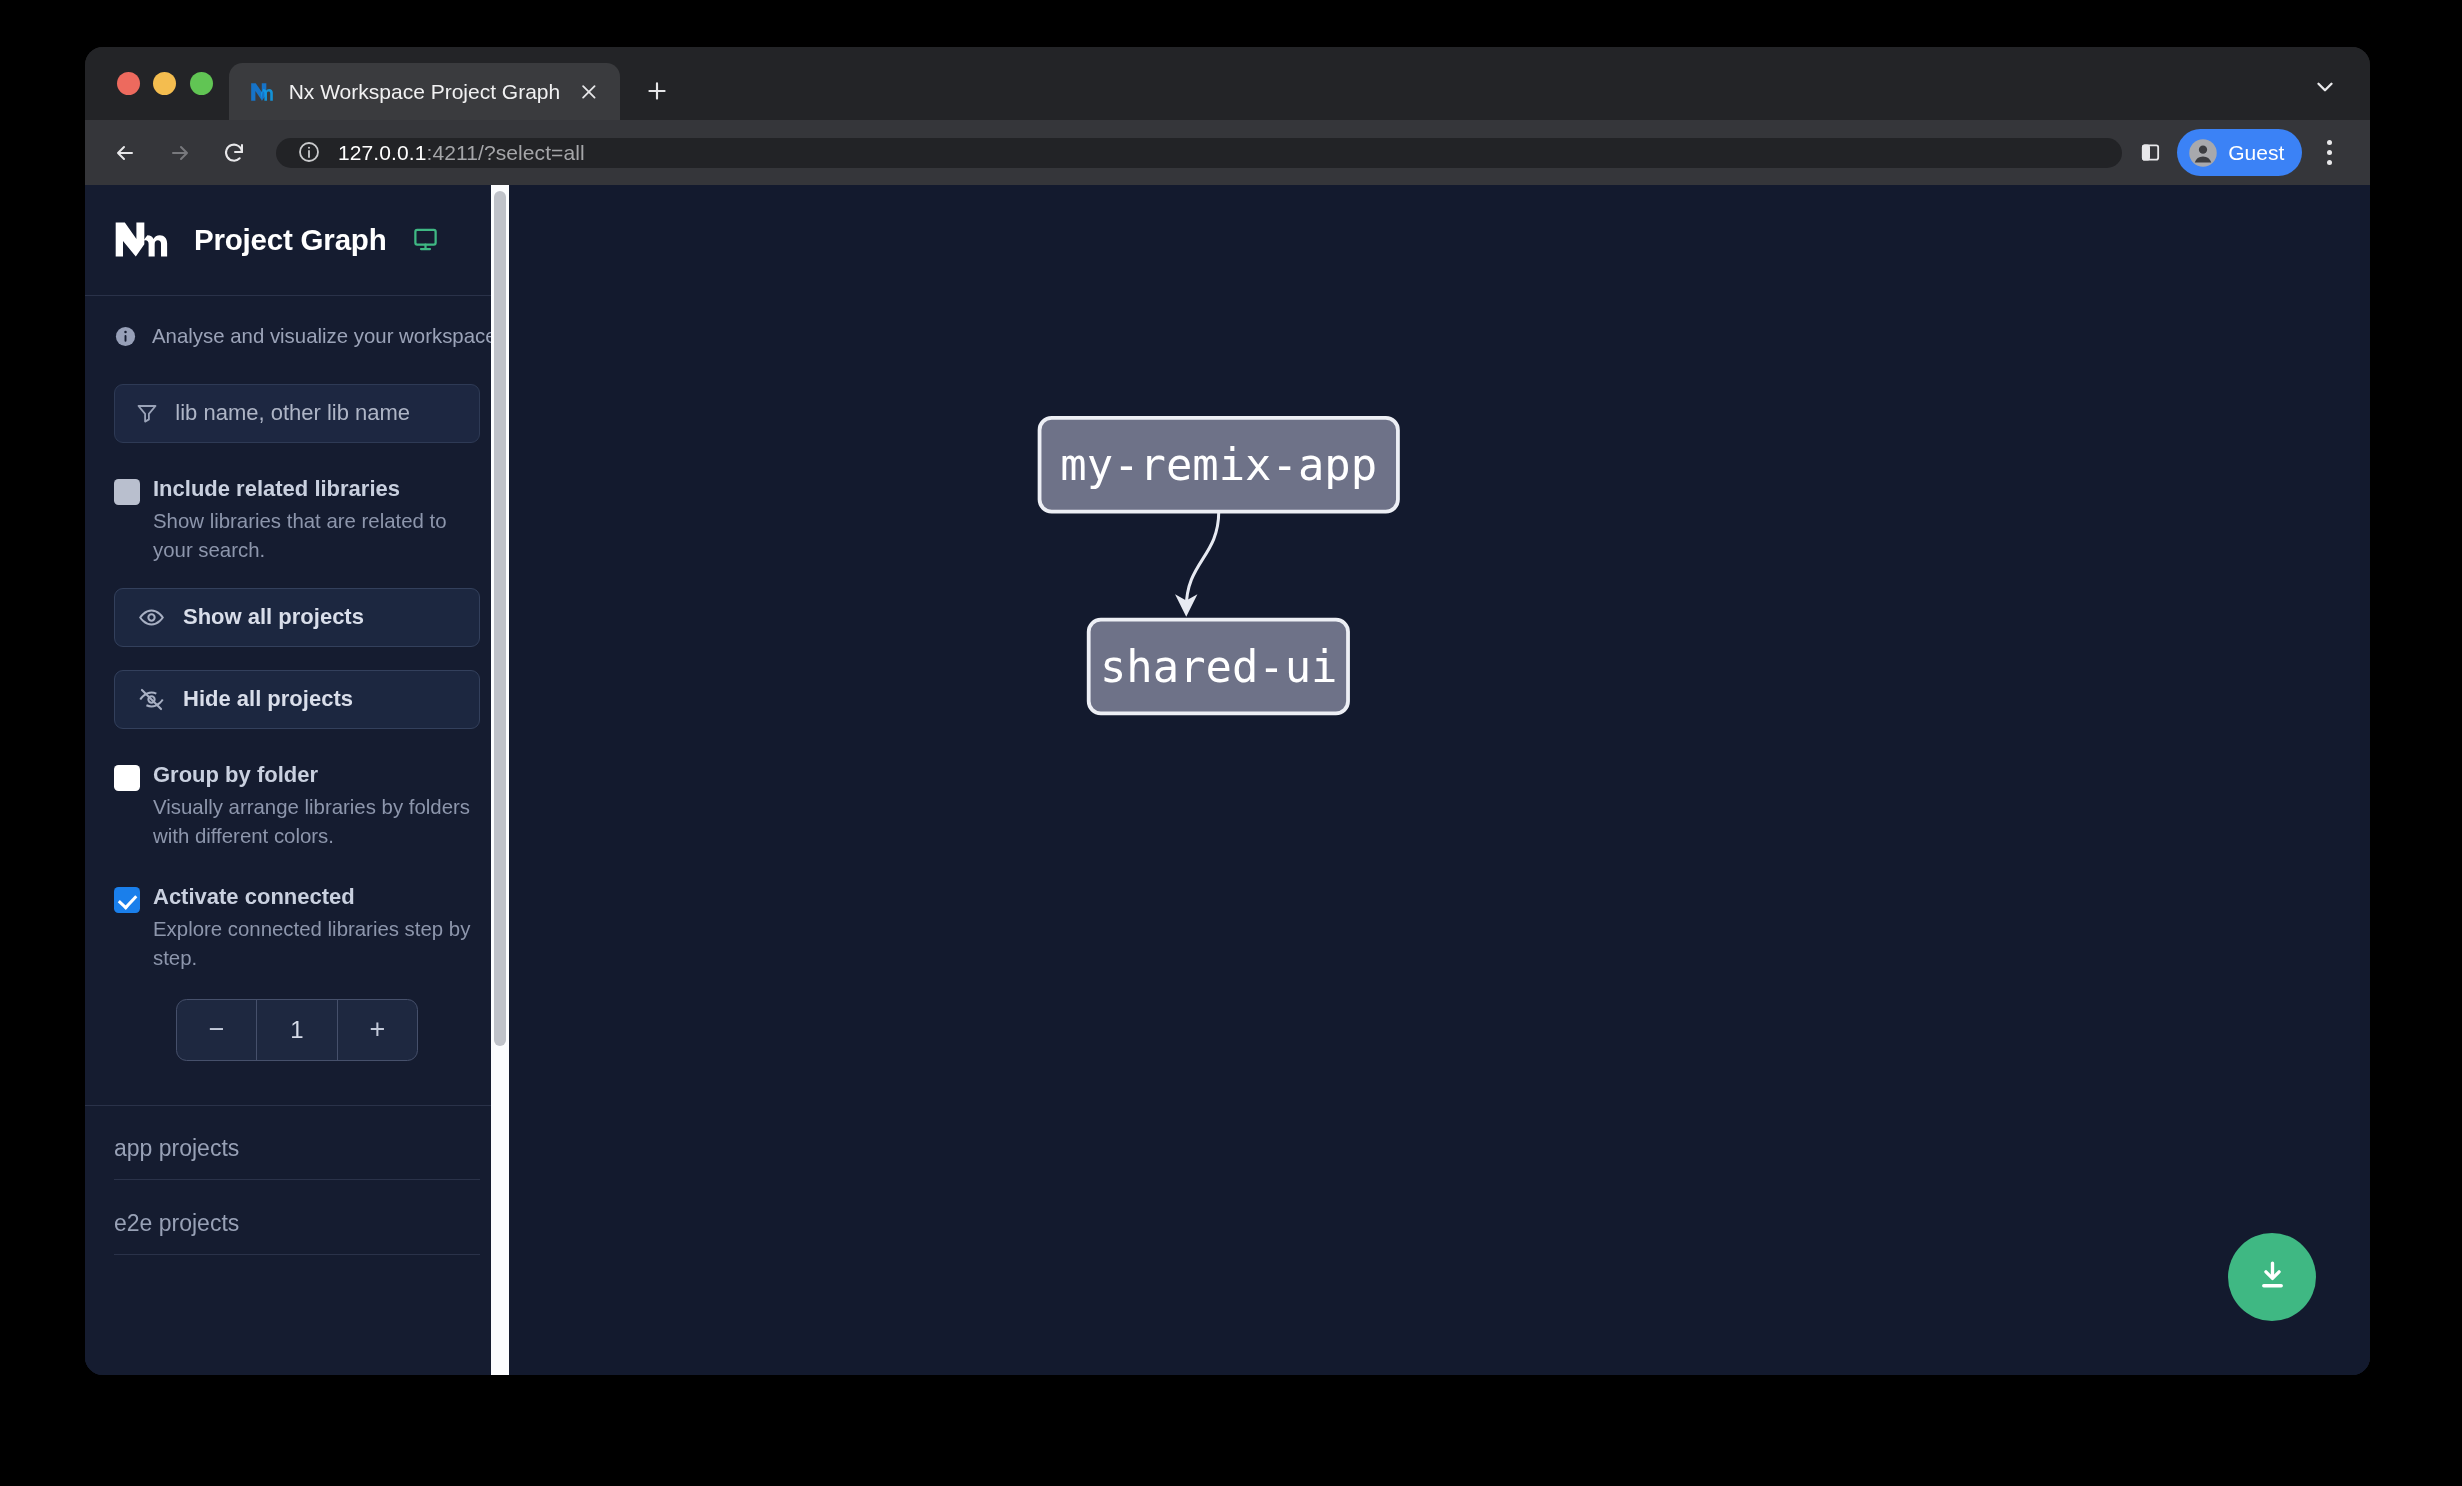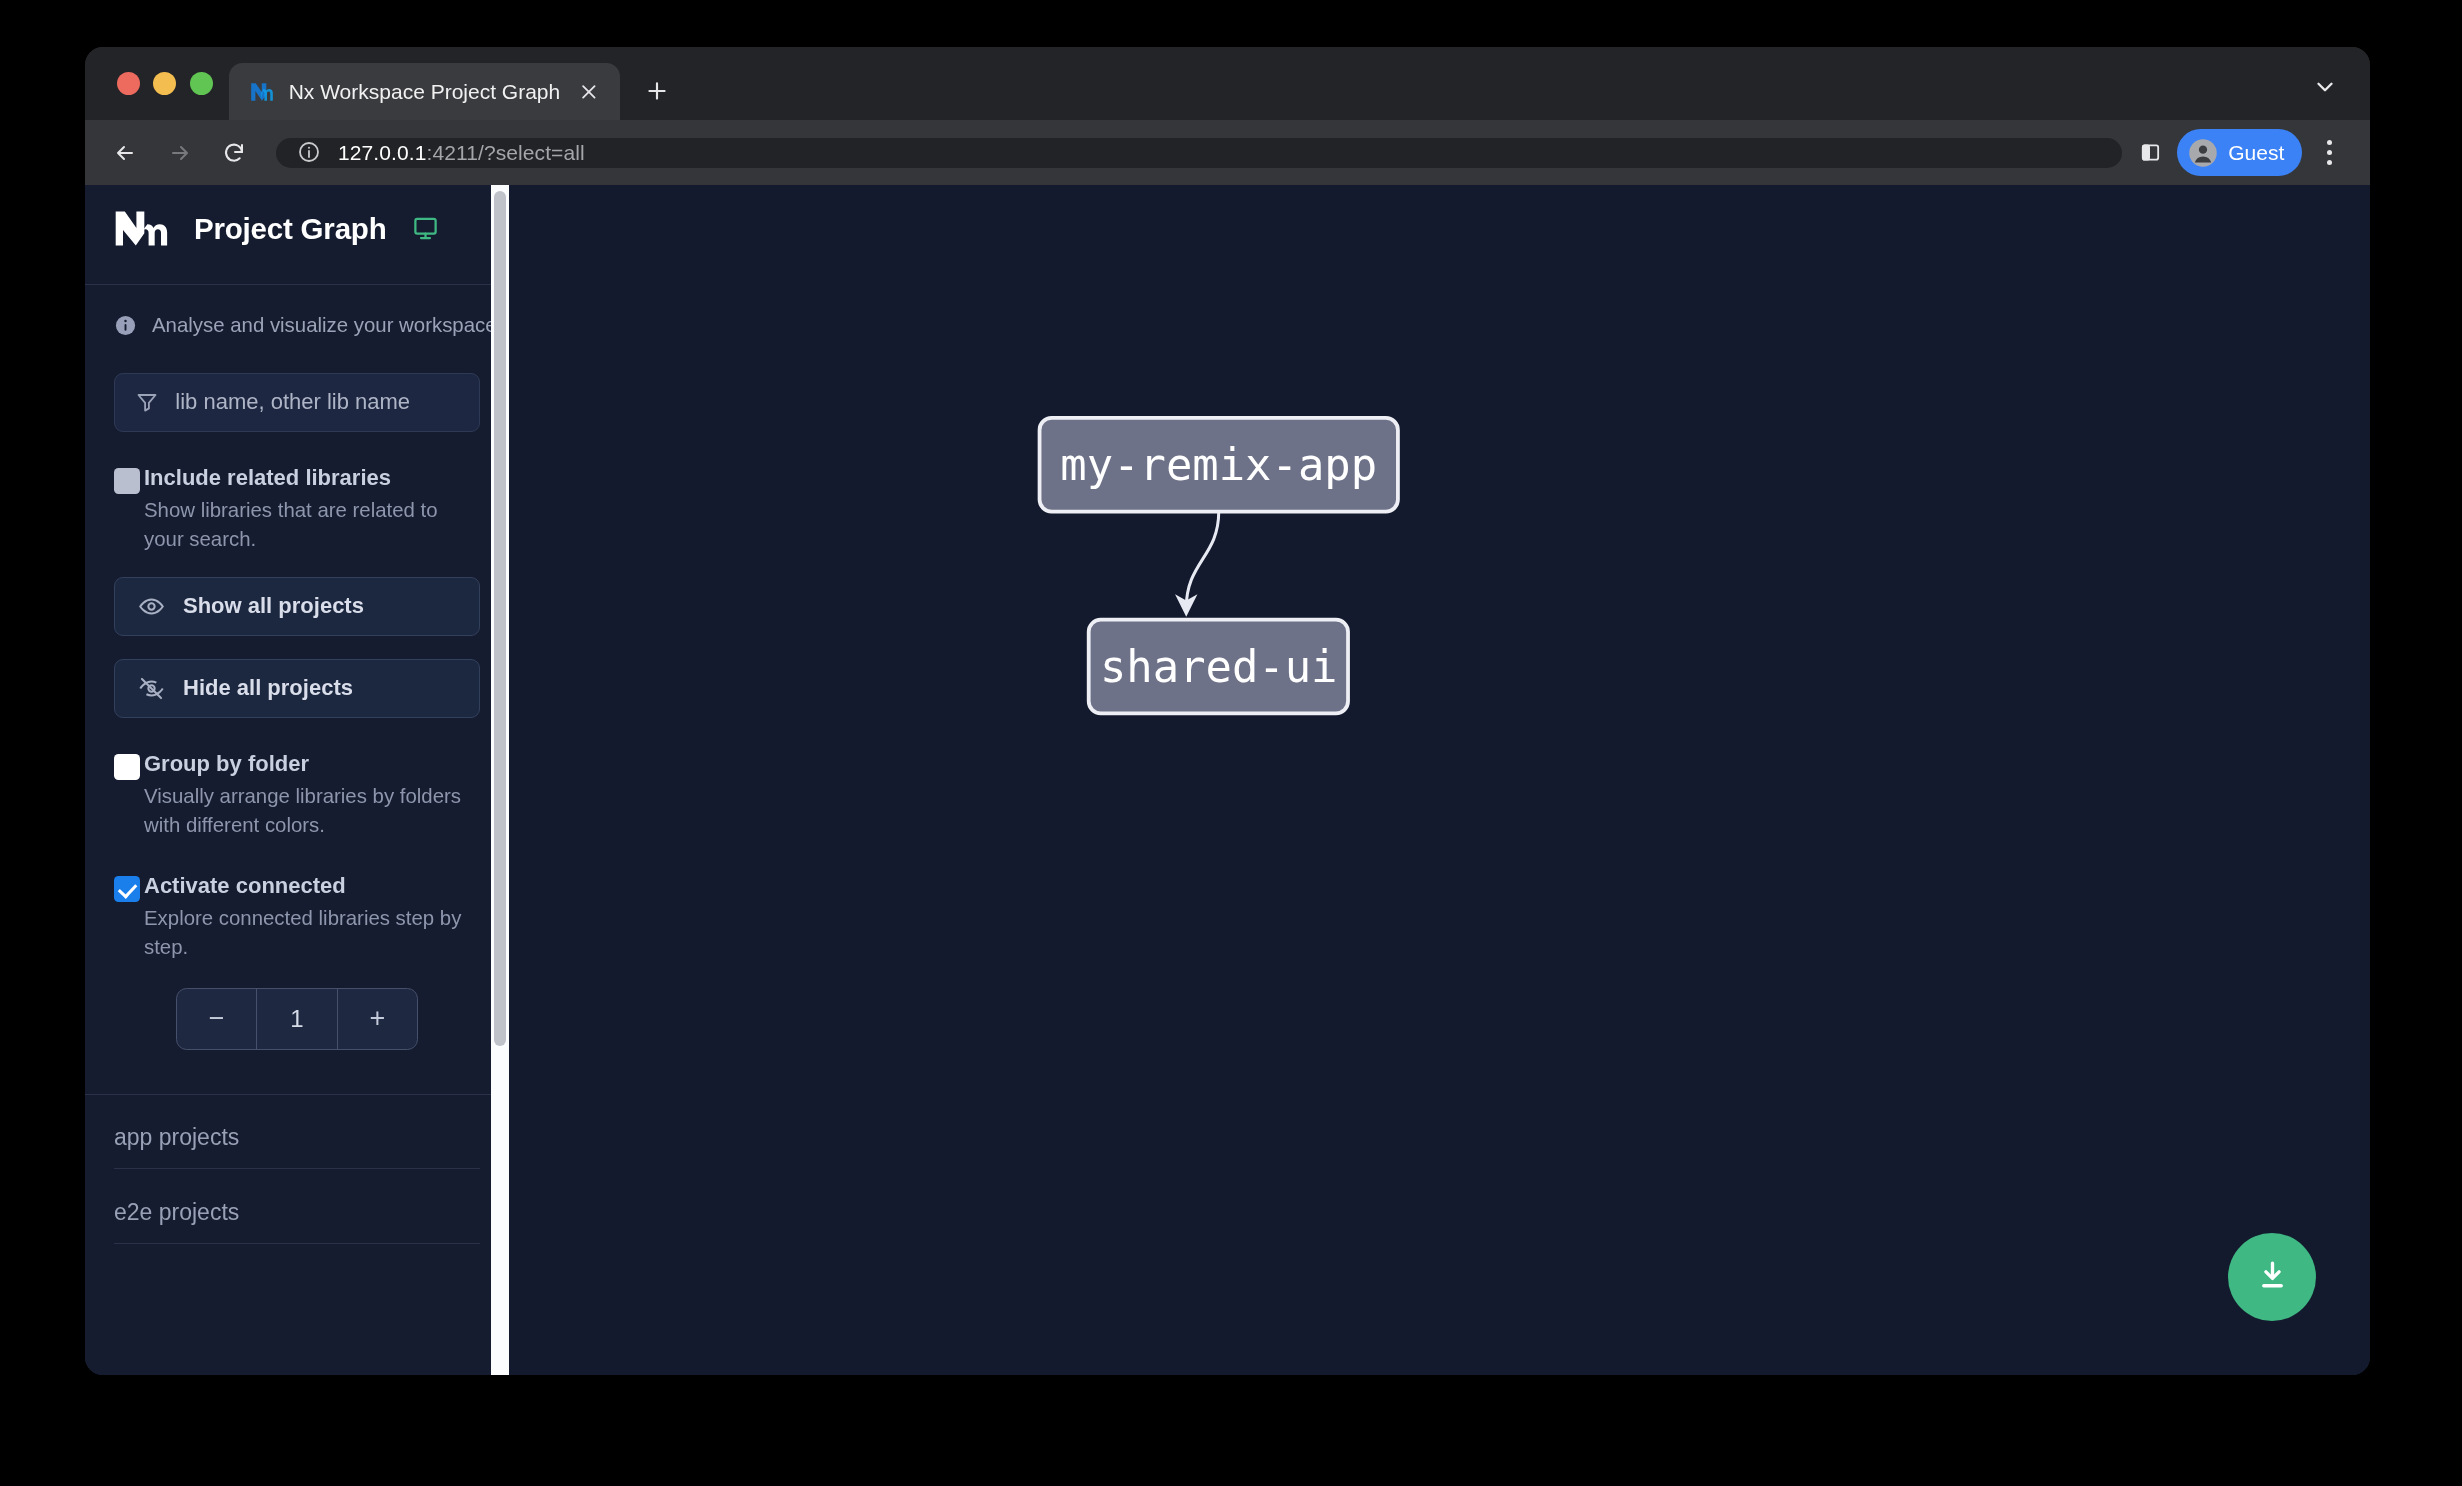--- a/index.html
+++ b/index.html
@@ -157,21 +157,21 @@
   .sidebar {
     width: 424px;
     flex: 0 0 auto;
     background: #151C30;
     display: flex;
     flex-direction: column;
     position: relative;
   }
 
   .sidebar-header {
-    padding: 24px 29px 36px 29px;
+    padding: 35px 29px 36px 29px;
     display: flex;
     align-items: center;
     gap: 23px;
   }
   .nx-logo { width: 57px; height: 39px; flex: 0 0 auto; }
   .app-title {
     color: #FFFFFF;
     font-size: 29.5px;
     font-weight: 700;
     letter-spacing: -0.2px;
@@ -208,21 +208,21 @@
     background: transparent;
     border: 0;
     outline: 0;
     color: #D5DAE6;
     font-size: 22px;
     font-family: "Liberation Sans", sans-serif;
     width: 100%;
   }
   .search-input::placeholder { color: #AEB5C6; }
 
-  .option-block { margin-top: 32px; display: flex; gap: 4px; }
+  .option-block { margin-top: 32px; display: flex; gap: 13px; }
   .checkbox {
     width: 26px; height: 26px;
     border-radius: 4.5px;
     flex: 0 0 auto;
     margin-top: 4.5px;
     position: relative;
   }
   .checkbox.grey  { background: #B9BFCE; }
   .checkbox.white { background: #FFFFFF; }
   .checkbox.blue  { background: #1A7FEB; }

